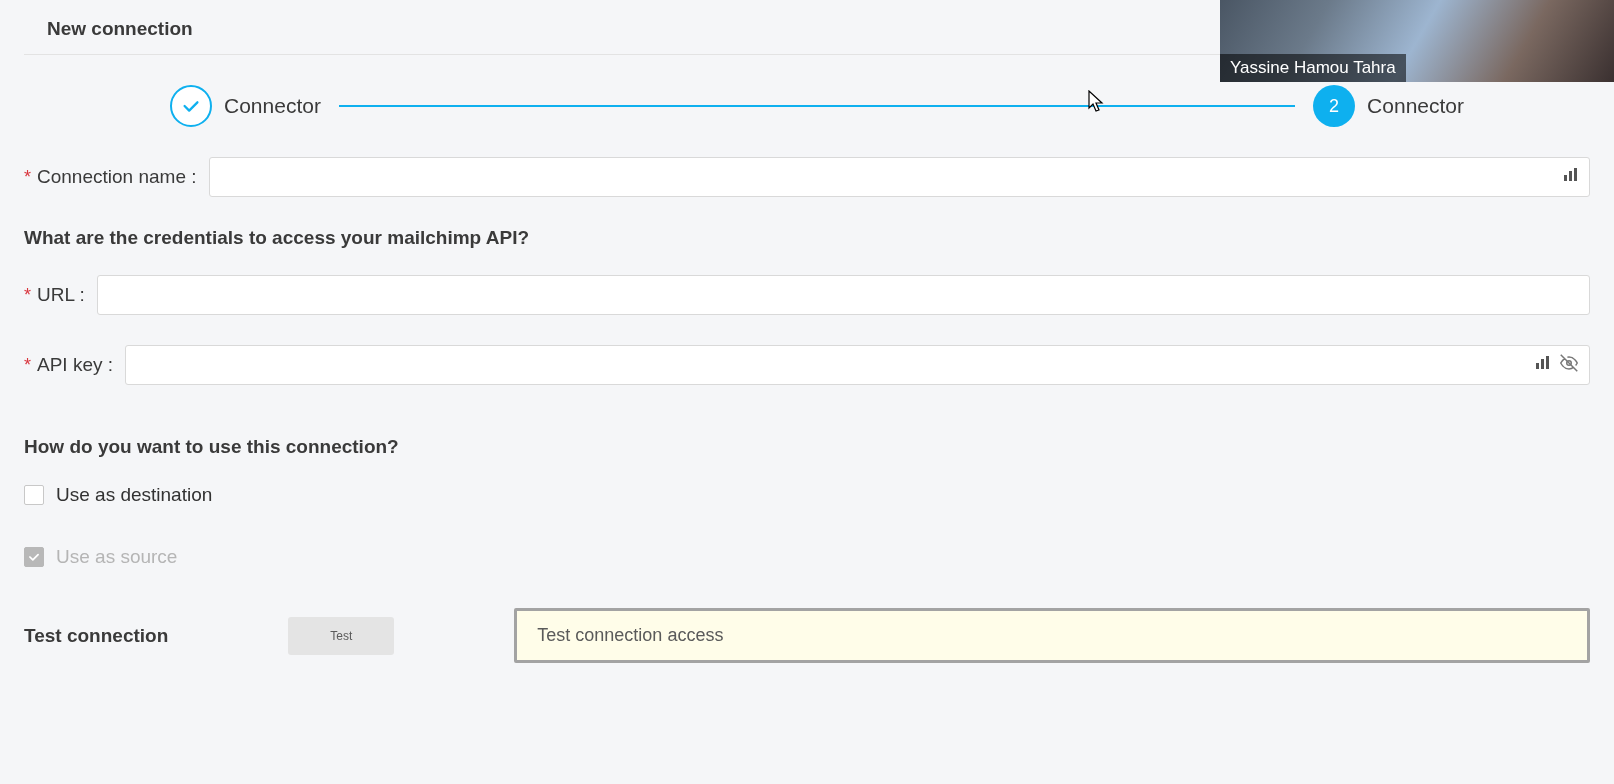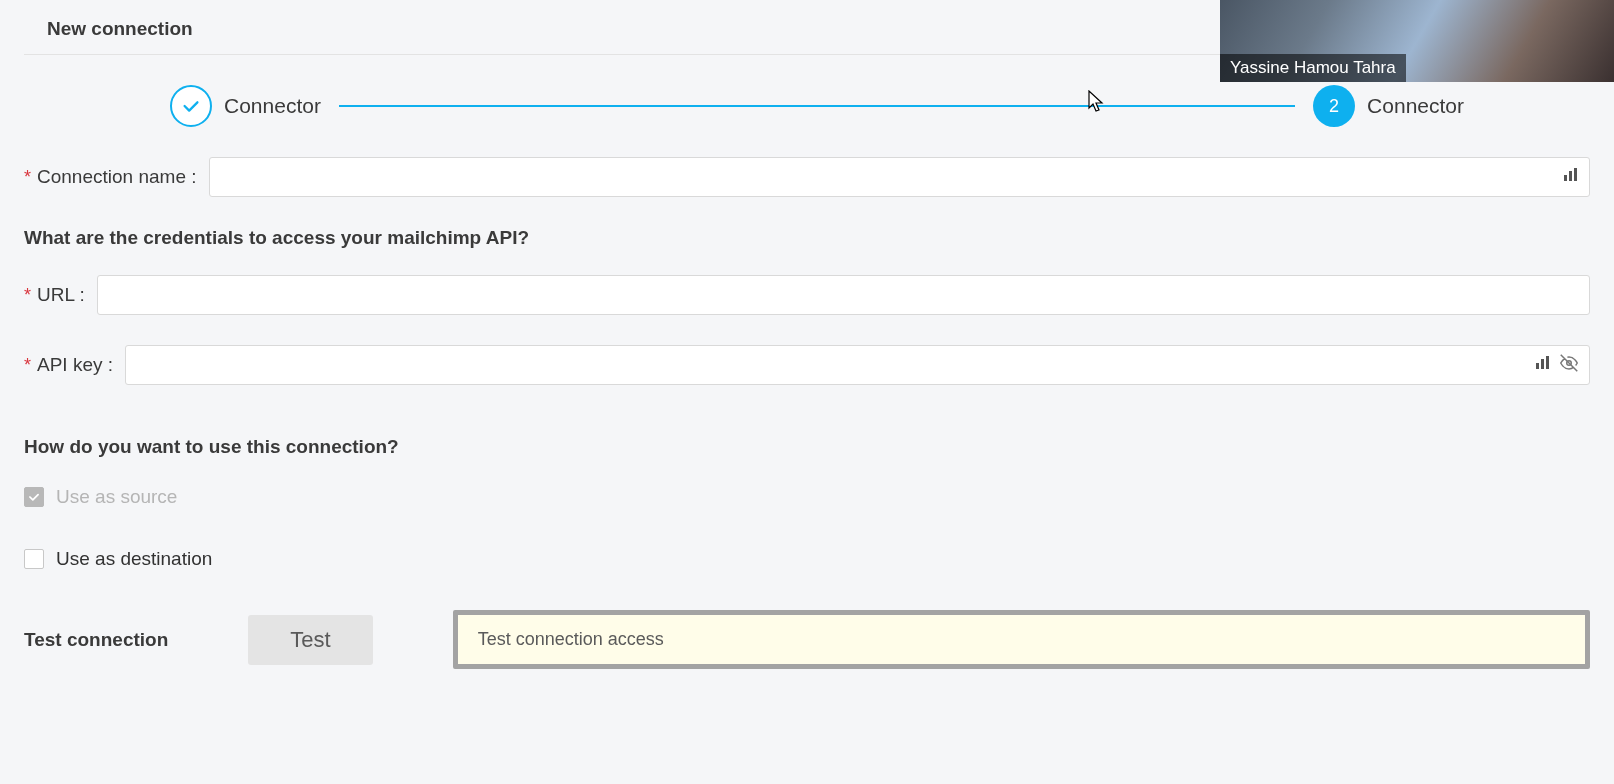--- a/index.html
+++ b/index.html
@@ -143,41 +143,41 @@
     }
     .checkbox-label {
       font-size: 19px;
     }
     .checkbox-label.disabled {
       color: #b5b5b5;
     }
     .test-row {
       display: flex;
       align-items: center;
-      gap: 80px;
+      gap: 120px;
       margin-top: 10px;
     }
     .test-label {
       font-size: 19px;
       font-weight: 600;
       color: #3a3a3a;
     }
     .test-button {
       padding: 12px 42px;
       background: #e4e4e4;
       color: #5a5a5a;
       border: none;
       border-radius: 3px;
-      font-size: 22px;
+      font-size: 12px;
       cursor: pointer;
     }
     .test-banner {
       flex: 1;
       background: #fffde9;
-      border: 5px solid #a3a3a3;
+      border: 3px solid #a3a3a3;
       padding: 14px 20px;
       border-radius: 2px;
       font-size: 18px;
       color: #5a5a5a;
     }
     .webcam-overlay {
       position: absolute;
       top: 0;
       right: 0;
       width: 394px;
@@ -266,34 +266,34 @@
         <svg width="18" height="18" viewBox="0 0 24 24" fill="none" stroke="#777" stroke-width="2">
             <path d="M17.94 17.94A10 10 0 0 1 12 20c-7 0-11-8-11-8a18 18 0 0 1 5.06-5.94M9.9 4.24A9 9 0 0 1 12 4c7 0 11 8 11 8a18 18 0 0 1-2.16 3.19M1 1l22 22"></path>
             <circle cx="12" cy="12" r="3"></circle>
           </svg>
       </span>
     </div>
   </div>
 
   <div class="section-heading" style="margin-top:51px;">How do you want to use this connection?</div>
 
+  <div class="checkbox-row">
+    <div class="checkbox"></div>
+    <span class="checkbox-label">Use as destination</span>
+  </div>
+
   <div class="checkbox-row" style="margin-top:28px;">
     <div class="checkbox checked">
       <svg width="14" height="14" viewBox="0 0 24 24" fill="none" stroke="#fff" stroke-width="3" stroke-linecap="round" stroke-linejoin="round">
           <polyline points="5 12 10 17 19 8"></polyline>
         </svg>
     </div>
     <span class="checkbox-label disabled">Use as source</span>
   </div>
 
-  <div class="checkbox-row">
-    <div class="checkbox"></div>
-    <span class="checkbox-label">Use as destination</span>
-  </div>
-
   <div class="test-row">
     <span class="test-label">Test connection</span>
     <button class="test-button">Test</button>
     <div class="test-banner">Test connection access</div>
   </div>
 </div>
 
 <div class="webcam-overlay">
   <div class="webcam-name">Yassine Hamou Tahra</div>
 </div>

